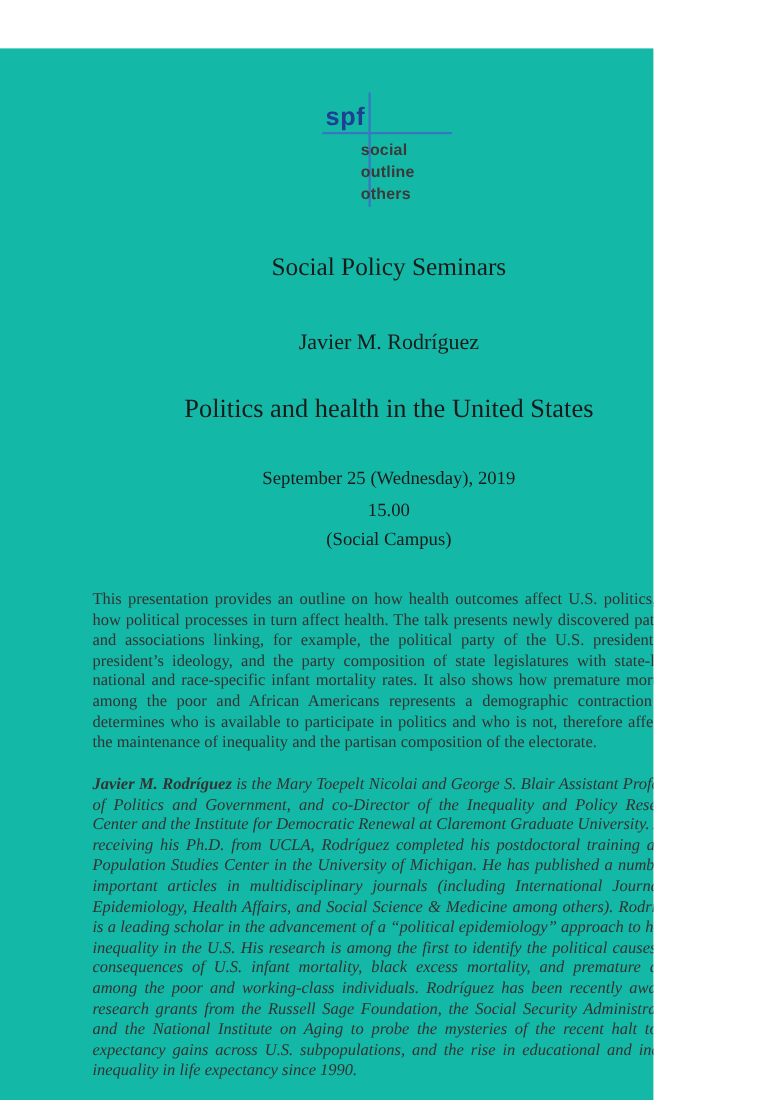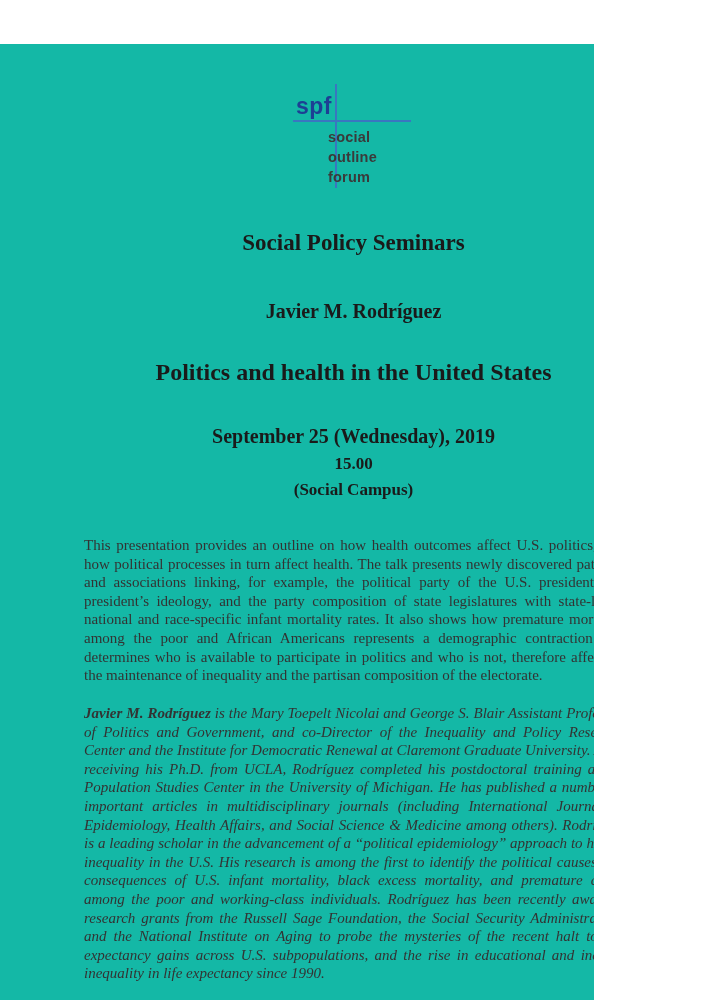--- a/index.html
+++ b/index.html
@@ -58,27 +58,27 @@
     color: #3a3a3a;
     letter-spacing: 0.2px;
   }
 
   
   .centered {
     position: absolute;
     left: 0;
     width: 707px;
     text-align: center;
-    font-weight: bold;
+    font-weight: normal;
     color: #1a1a1a;
   }
   .series-title   { top: 186px; font-size: 23px; }
   .speaker-name   { top: 256px; font-size: 20px; }
   .talk-title     { top: 315px; font-size: 24px; }
-  .event-date     { top: 381px; font-size: 20px; text-align: center; }
+  .event-date     { top: 381px; font-size: 17px; text-align: center; }
   .event-time     { top: 410px; font-size: 17px; }
   .event-venue    { top: 435px; font-size: 17px; line-height: 21px; }
 
   
   .paragraph {
     position: absolute;
     left: 84px;
     width: 540px;
     font-size: 15px;
     line-height: 18.6px;
@@ -99,21 +99,21 @@
 
 <div class="page">
 
   <div class="logo">
     <div class="logo-vline"></div>
     <div class="logo-hline"></div>
     <div class="logo-acronym">spf</div>
     <div class="logo-name">
       <div>social</div>
       <div>outline</div>
-      <div>forum</div>
+      <div>others</div>
     </div>
   </div>
 
   <div class="centered series-title">Social Policy Seminars</div>
   <div class="centered speaker-name">Javier M. Rodríguez</div>
   <div class="centered talk-title">Politics and health in the United States</div>
   <div class="centered event-date">September 25 (Wednesday), 2019</div>
   <div class="centered event-time">15.00</div>
   <div class="centered event-venue">
     <div>(Social Campus)</div>

